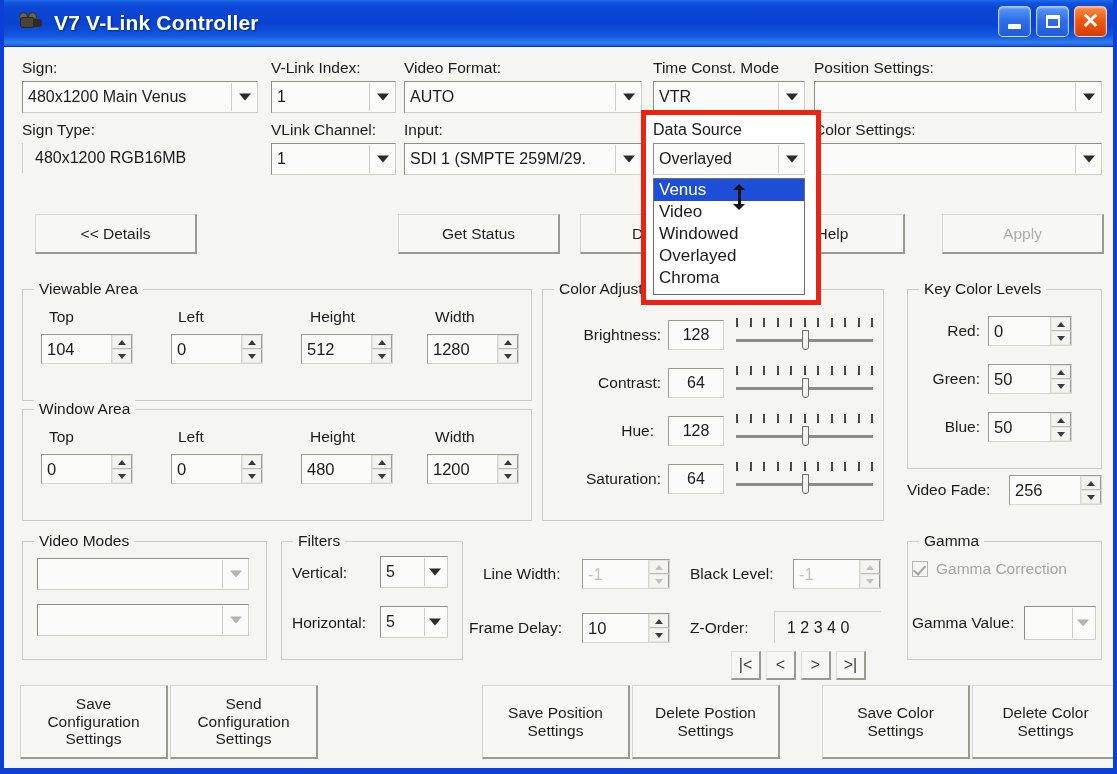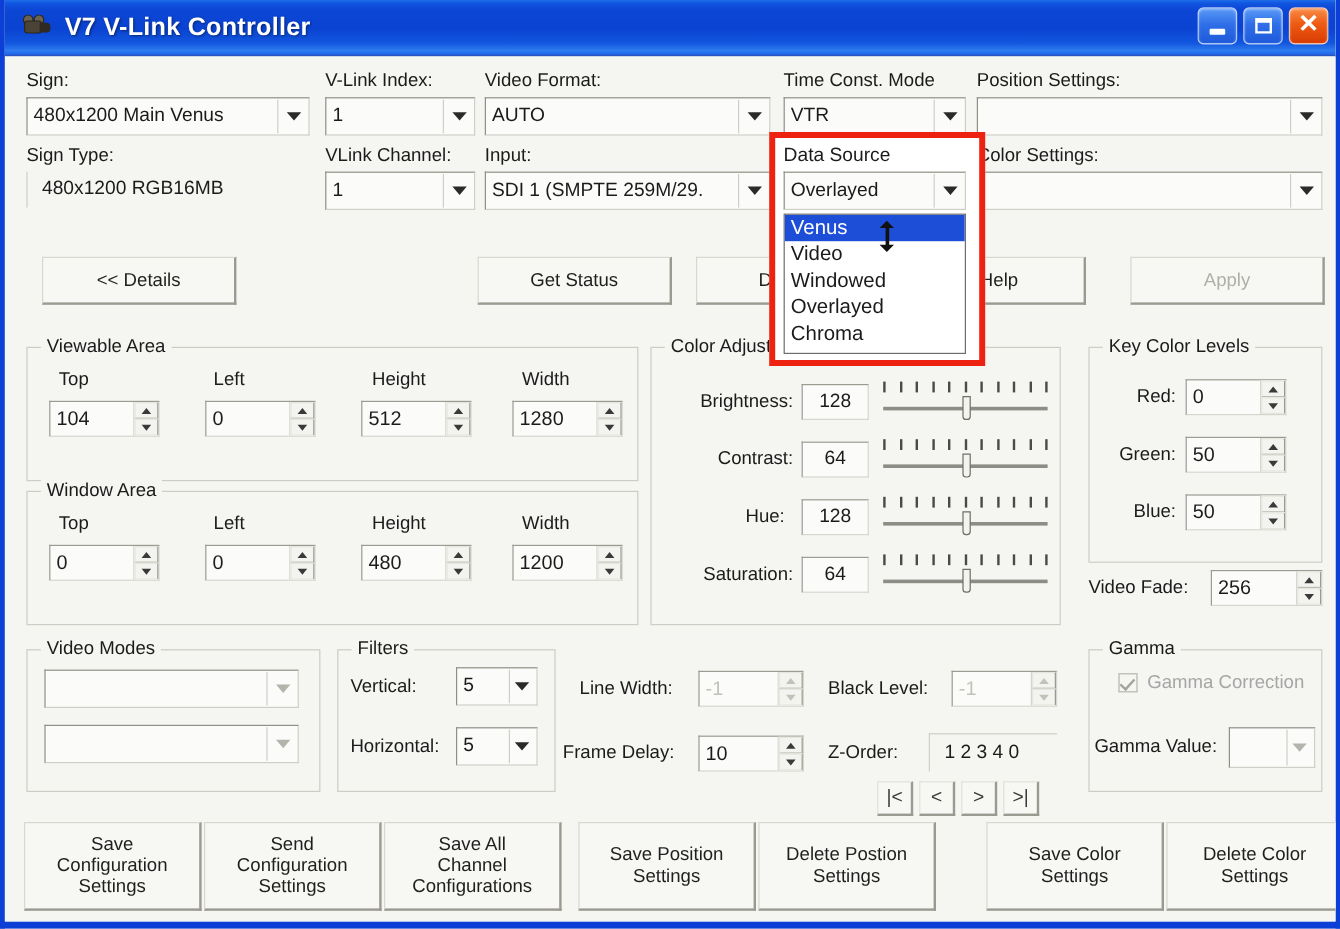--- a/index.html
+++ b/index.html
@@ -693,41 +693,38 @@
 
     <div class="abs" style="left:727px;top:604px;display:flex;gap:5px;">
       <div class="navbtn">|&lt;</div>
       <div class="navbtn">&lt;</div>
       <div class="navbtn">&gt;</div>
       <div class="navbtn">&gt;|</div>
     </div>
 
     <div class="group" style="left:903px;top:494px;width:195px;height:119px;">
       <div class="group-title">Gamma</div>
-      <div class="chk abs" style="left:24px;top:18px;">
+      <div class="chk abs" style="left:4px;top:18px;">
         <span class="box"></span>
         <span class="lbl dim">Gamma Correction</span>
       </div>
       <div class="lbl abs" style="left:4px;top:72px;">Gamma Value:</div>
       <div class="combo disabled abs" style="left:116px;top:64px;width:72px;height:34px;">
         <span></span>
         <span class="arrow-box" style="width:22px;"></span>
         <span class="arrow"></span>
       </div>
     </div>
 
     <div class="btn abs" style="left:16px;top:638px;width:148px;height:74px;">Save
 Configuration
 Settings</div>
     <div class="btn abs" style="left:166px;top:638px;width:148px;height:74px;">Send
 Configuration
 Settings</div>
-    <div class="btn abs" style="left:316px;top:638px;width:148px;height:74px;">Save All
-Channel
-Configurations</div>
     <div class="btn abs" style="left:478px;top:638px;width:148px;height:74px;">Save Position
 Settings</div>
     <div class="btn abs" style="left:628px;top:638px;width:148px;height:74px;">Delete Postion
 Settings</div>
     <div class="btn abs" style="left:818px;top:638px;width:148px;height:74px;">Save Color
 Settings</div>
     <div class="btn abs" style="left:968px;top:638px;width:148px;height:74px;">Delete Color
 Settings</div>
 
     <div class="redbox" style="left:637px;top:63px;width:180px;height:195px;"></div>

